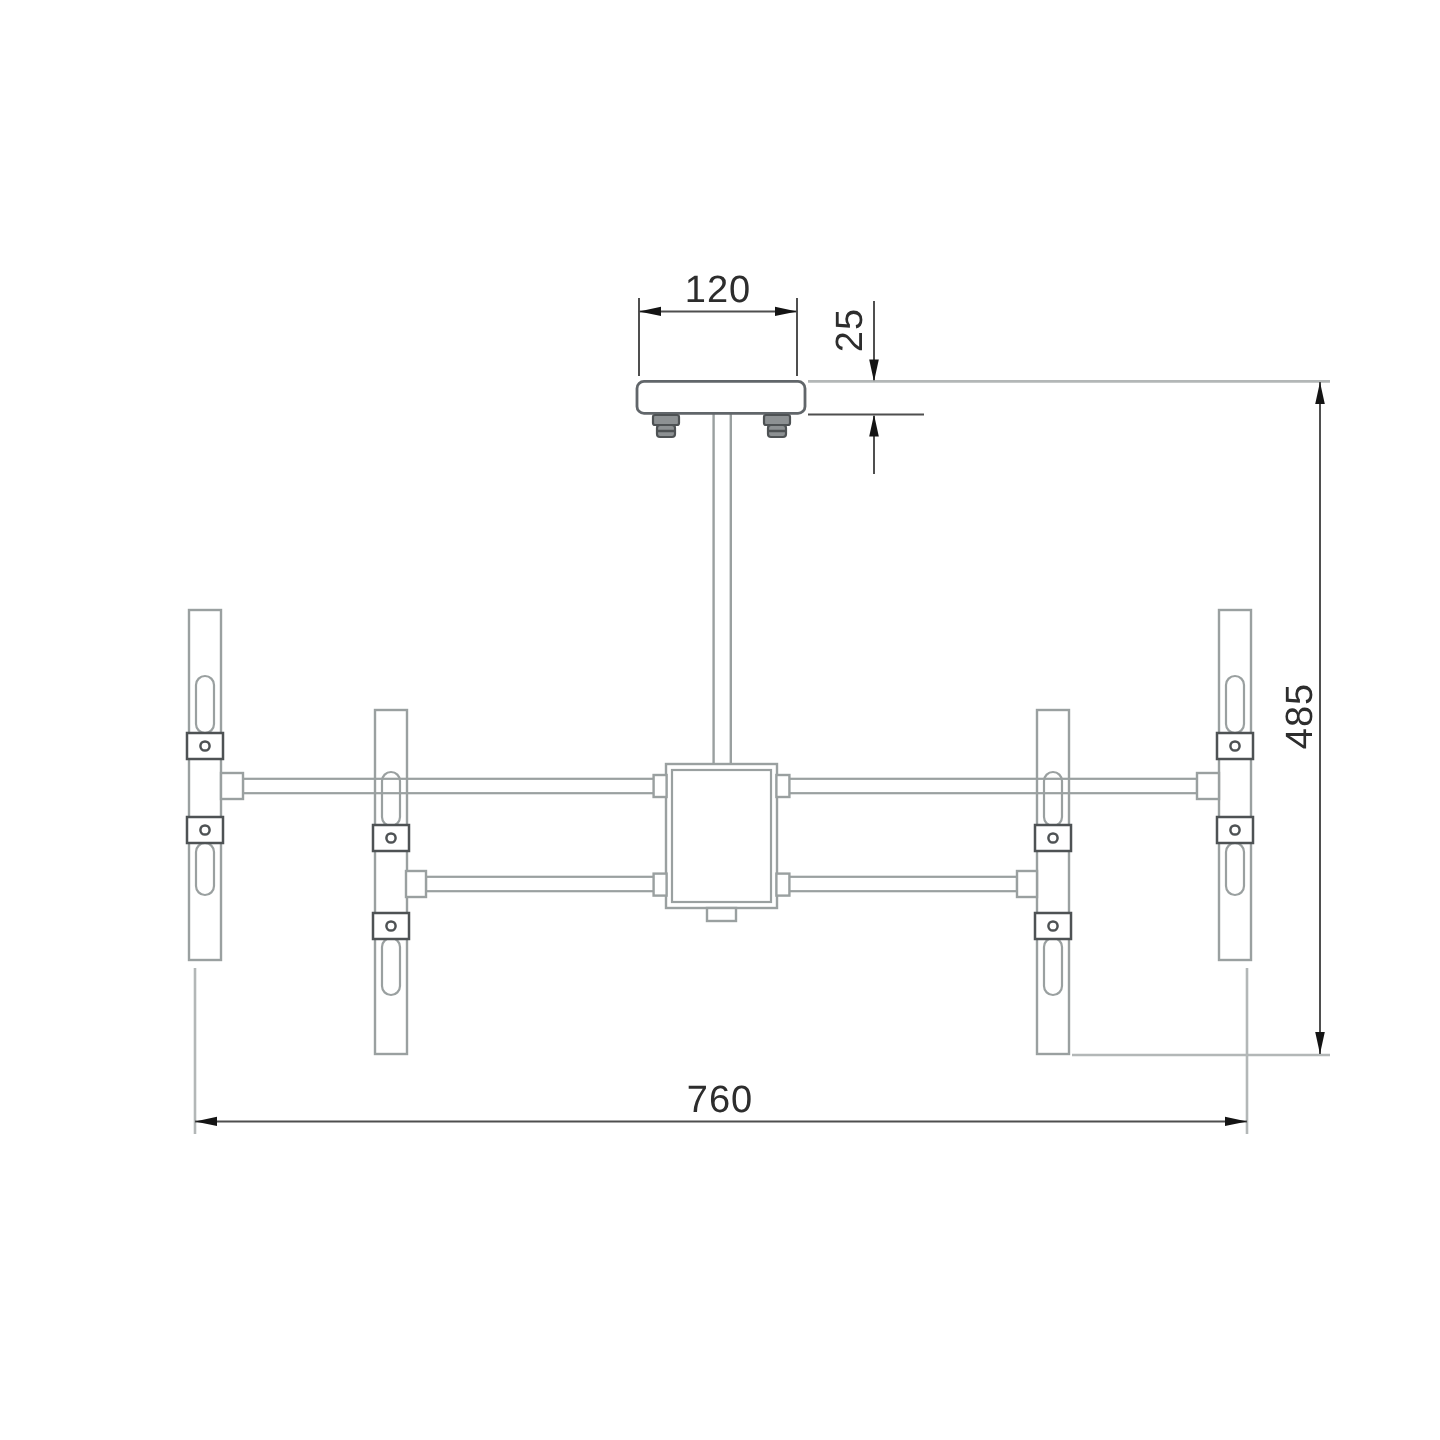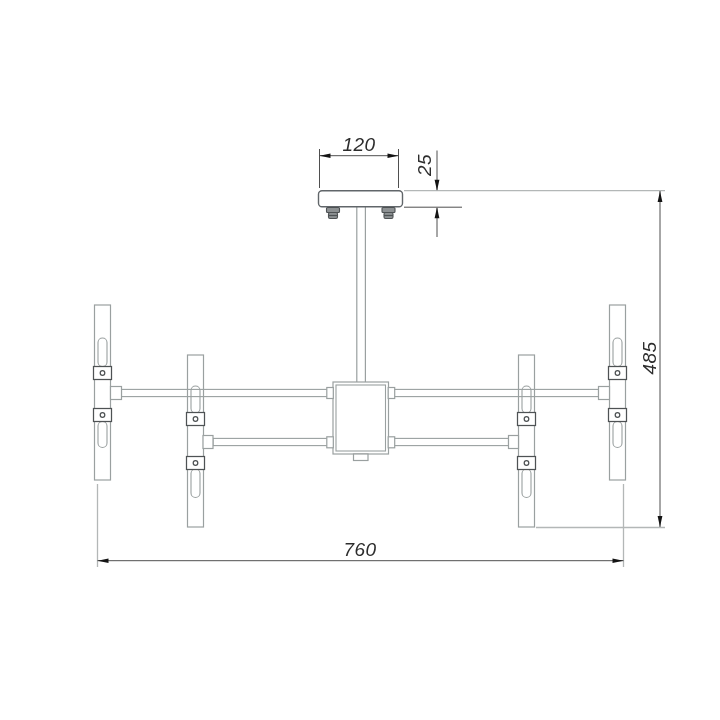--- a/index.html
+++ b/index.html
@@ -1,19 +1,18 @@
 <!DOCTYPE html>
 <html style="--background: #ffffff; --body-outline: #9aa0a0; --canopy-outline: #61666a; --hardware-outline: #4e5254; --dimension-line: #4f4f4f; --extension-line: #b3b7b7; --arrow-color: #141414; --dimension-text: #2d2d2d;"><head>
 <meta charset="utf-8">
 <style>
   html,body{margin:0;padding:0;background:#fff;}
   .canvas{
     position:relative;width:720px;height:720px;background:var(--background,#fff);
     font-family:"Liberation Sans", sans-serif;
-    font-style:italic;
   }
   svg{display:block;}
   .body   {fill:#ffffff;stroke:var(--body-outline,#9aa0a0);stroke-width:1.2;}
   .bodyln {fill:none;   stroke:var(--body-outline,#9aa0a0);stroke-width:1.1;}
   .canopy {fill:#ffffff;stroke:var(--canopy-outline,#61666a);stroke-width:1.4;}
   .hard   {fill:#ffffff;stroke:var(--hardware-outline,#4e5254);stroke-width:1.25;}
   .screw  {fill:#8d9193;stroke:var(--hardware-outline,#4e5254);stroke-width:1.1;}
   .dim    {fill:none;stroke:var(--dimension-line,#4f4f4f);stroke-width:1;}
   .ext    {fill:none;stroke:var(--extension-line,#b3b7b7);stroke-width:1.3;}
   .arrow  {fill:var(--arrow-color,#141414);stroke:none;}

